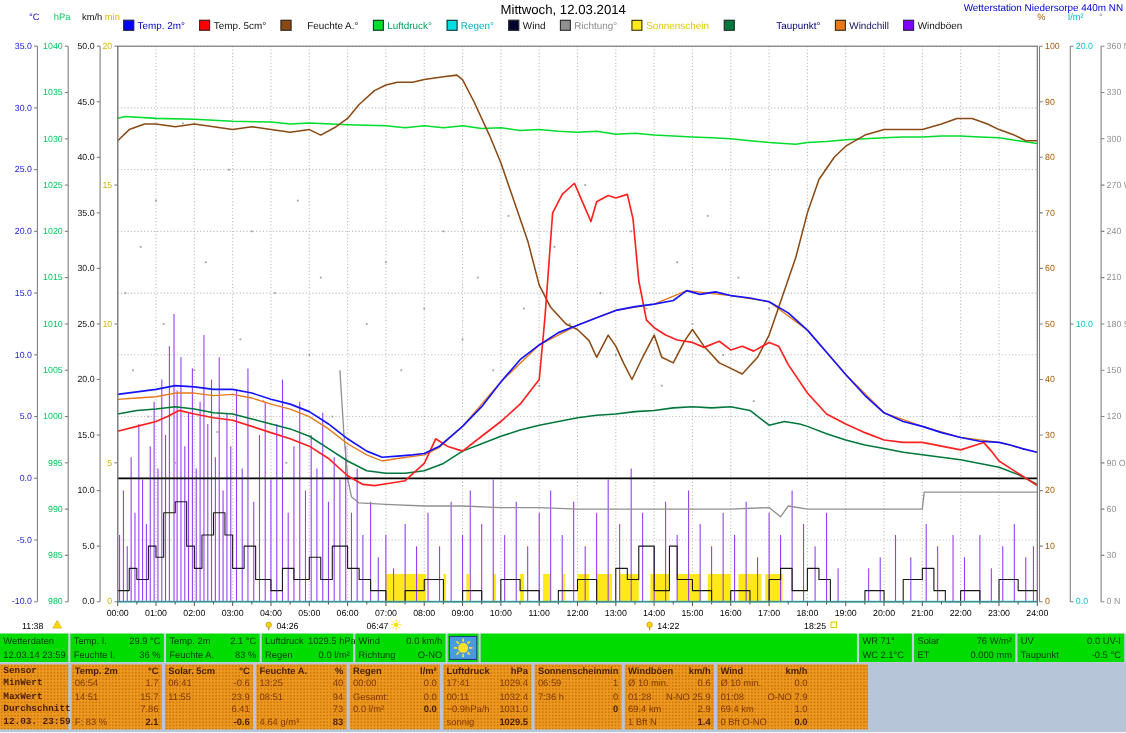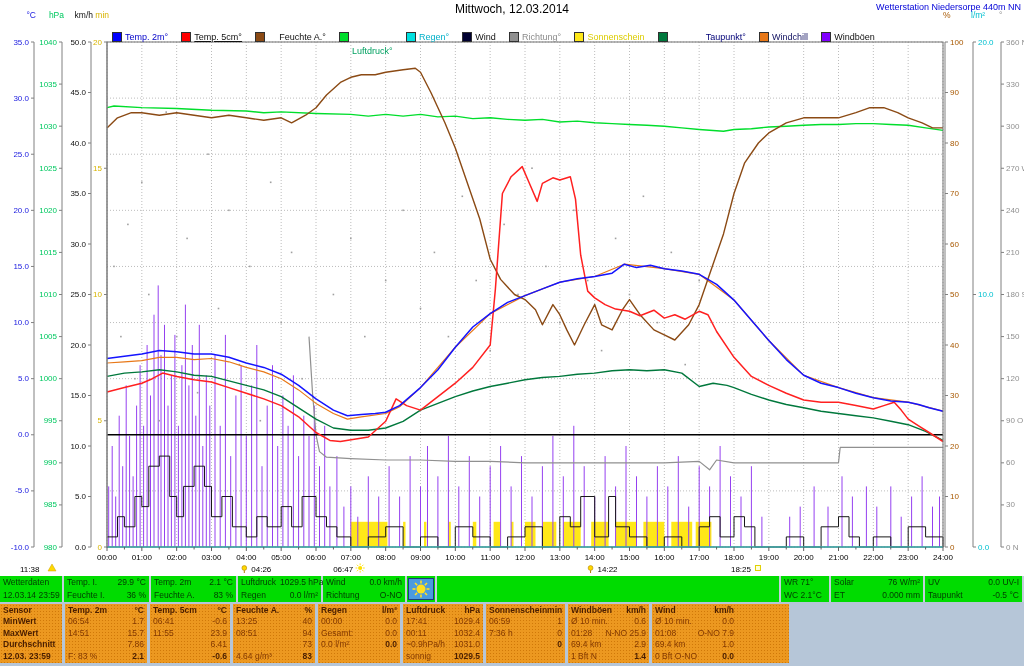--- a/index.html
+++ b/index.html
@@ -406,29 +406,29 @@
       <text x="20" y="571.5" fill="#000000" text-anchor="start" font-size="8" font-family="&quot;Liberation Sans&quot;,sans-serif">11:38</text>
       <path d="M48 571L56 571L52 564Z" fill="#FFD800" stroke="#C8A000" stroke-width="0.5"></path>
     </svg>
   <div class="legend" id="legend">
       <span class="li">
         <span class="sq" style="background: rgb(0, 0, 255);"></span>
         <span style="color: rgb(0, 0, 200);">Temp. 2m°</span>
       </span>
       <span class="li">
         <span class="sq" style="background: rgb(255, 0, 0);"></span>
-        <span style="color: rgb(16, 16, 16); text-decoration: underline;">Temp. 5cm°</span>
+        <span style="color: rgb(16, 16, 16);">Temp. 5cm°</span>
       </span>
       <span class="li">
         <span class="sq" style="background: rgb(139, 74, 20);"></span>
         <span style="color: rgb(16, 16, 16); padding-left: 11px;">Feuchte A.°</span>
       </span>
       <span class="li">
         <span class="sq" style="background: rgb(0, 222, 44);"></span>
-        <span style="color: rgb(0, 160, 96); margin-top: 28px;">Luftdruck°</span>
+        <span style="color: rgb(0, 160, 96);">Luftdruck°</span>
       </span>
       <span class="li">
         <span class="sq" style="background: rgb(0, 224, 224);"></span>
         <span style="color: rgb(0, 176, 200);">Regen°</span>
       </span>
       <span class="li">
         <span class="sq" style="background: rgb(0, 0, 48);"></span>
         <span style="color: rgb(16, 16, 16);">Wind</span>
       </span>
       <span class="li">
@@ -544,21 +544,21 @@
           <span class="val">0.0 UV-I</span>
         </div>
         <div class="ib-row">
           <span>Taupunkt</span>
           <span class="val">-0.5 °C</span>
         </div>
       </div>
     </div>
   <div class="stats">
     <div class="stats-table" id="stats">
-        <div class="st-col" style="width: 62px;">
+        <div class="st-col" style="width: 62px; font-family: Liberation Mono, monospace;">
           <div class="st-row b">Sensor</div>
           <div class="st-row b">MinWert</div>
           <div class="st-row b">MaxWert</div>
           <div class="st-row b">Durchschnitt</div>
           <div class="st-row b">12.03. 23:59</div>
         </div>
         <div class="st-col" style="width: 82px;">
           <div class="st-row">
             <span class="b">Temp. 2m</span>
             <span class="b">°C</span>
@@ -575,21 +575,21 @@
             <span></span>
             <span>7.86</span>
           </div>
           <div class="st-row">
             <span>F: 83 %</span>
             <span class="b">2.1</span>
           </div>
         </div>
         <div class="st-col" style="width: 80px;">
           <div class="st-row">
-            <span class="b">Temp. 5cm</span>
+            <span class="b">Solar. 5cm</span>
             <span class="b">°C</span>
           </div>
           <div class="st-row">
             <span>06:41</span>
             <span>-0.6</span>
           </div>
           <div class="st-row">
             <span>11:55</span>
             <span>23.9</span>
           </div>

